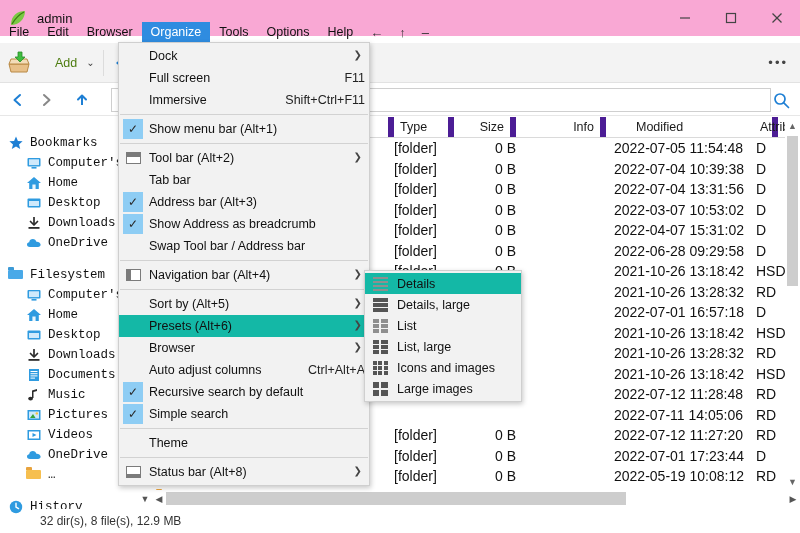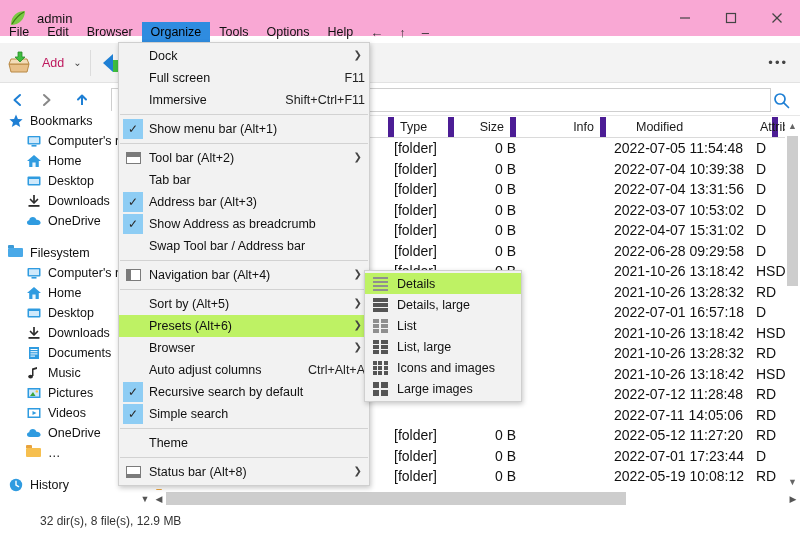--- a/index.html
+++ b/index.html
@@ -43,36 +43,36 @@
   
   .menubar {
     position: absolute; top: 21px; left: 0; width: 800px; height: 22px;
     display: flex; align-items: center;
     font-size: 12.5px;
   }
   .menubar .mb-item {
     padding: 3px 9px; color: #111; line-height: 15px;
   }
   .menubar .mb-item.active {
-    background: #2f8ce0; color: #000000;
+    background: #2f8ce0; color: #ffffff;
   }
   .menubar .mb-nav {
     padding: 2px 8px; color: #333; font-size: 13px;
   }
 
   
   .toolbar {
     position: absolute; top: 43px; left: 0; width: 800px; height: 40px;
     background: #f3f3f3;
     border-bottom: 1px solid #e2e2e2;
     display: flex; align-items: center;
   }
   .tb-group { display: flex; align-items: center; height: 40px; padding: 0 6px; }
   .tb-sep { width: 1px; height: 26px; background: #dcdcdc; margin: 0 2px; }
-  .tb-label { margin-left: 10px; font-size: 12.5px; color: #be185d; }
+  .tb-label { margin-left: 23px; font-size: 12.5px; color: #4d7c0f; }
   .tb-caret { margin-left: 9px; color: #444; font-size: 10px; }
   .tb-dots { position: absolute; right: 12px; color: #444; letter-spacing: 2px; font-size: 13px; }
 
   
   .ic-box { width: 26px; height: 24px; position: relative; }
 
   
   .navrow {
     position: absolute; top: 84px; left: 0; width: 800px; height: 32px;
     background: #ffffff;
@@ -81,22 +81,22 @@
   }
   .nav-ic { width: 28px; height: 30px; display: flex; align-items: center; justify-content: center; }
   .addrbox {
     position: absolute; left: 111px; top: 88px; width: 660px; height: 24px;
     border: 1px solid #cfcfcf; background: #fff;
   }
   .search-ic { position: absolute; right: 10px; top: 92px; }
 
   
   .sidebar {
-    position: absolute; left: 0; top: 111px; width: 152px; height: 392px;
-    background: #ffffff; overflow: hidden;
+    position: absolute; left: 0; top: 133px; width: 152px; height: 392px;
+    background: #ffffff; overflow: hidden; font-family: Liberation Mono, monospace;
   }
   .tree-item {
     display: flex; align-items: center; height: 20px; font-size: 12.5px; color: #111;
     white-space: nowrap;
   }
   .tree-item .t-ic { width: 16px; height: 16px; margin-right: 6px; flex: 0 0 16px; position: relative; }
   .tree-item.lvl0 { padding-left: 8px; }
   .tree-item.lvl1 { padding-left: 26px; }
   .tree-gap { height: 12px; }
 
@@ -170,21 +170,21 @@
     padding: 2px 0;
     font-size: 12.5px;
     z-index: 50;
   }
   #organize-menu { left: 118px; top: 42px; width: 252px; }
   .mi {
     position: relative; display: flex; align-items: center;
     height: 22px; padding-left: 30px; padding-right: 4px; color: #111;
     white-space: nowrap;
   }
-  .mi.hl { background: #bef264; text-align: right; }
+  .mi.hl { background: #14b8a6; text-align: right; }
   .mi .mi-check {
     position: absolute; left: 4px; top: 1px; width: 20px; height: 20px;
     display: flex; align-items: center; justify-content: center;
     background: #8ecdf4;
     color: #2b2b2b; font-size: 12px;
   }
   .mi .mi-icon {
     position: absolute; left: 4px; top: 1px; width: 20px; height: 20px;
     display: flex; align-items: center; justify-content: center;
   }
@@ -676,21 +676,21 @@
         <span class="c-attr">RD</span>
       </div>
       <div class="fl-row">
         <span class="c-name">
             <span class="f-ic"></span>
             <span></span>
           </span>
         <span class="c-type">[folder]</span>
         <span class="c-size">0 B</span>
         <span class="c-info"></span>
-        <span class="c-mod">2022-05-12 11:27:20</span>
+        <span class="c-mod">2022-07-12 11:27:20</span>
         <span class="c-attr">RD</span>
       </div>
       <div class="fl-row">
         <span class="c-name">
             <span class="f-ic"></span>
             <span></span>
           </span>
         <span class="c-type">[folder]</span>
         <span class="c-size">0 B</span>
         <span class="c-info"></span>

